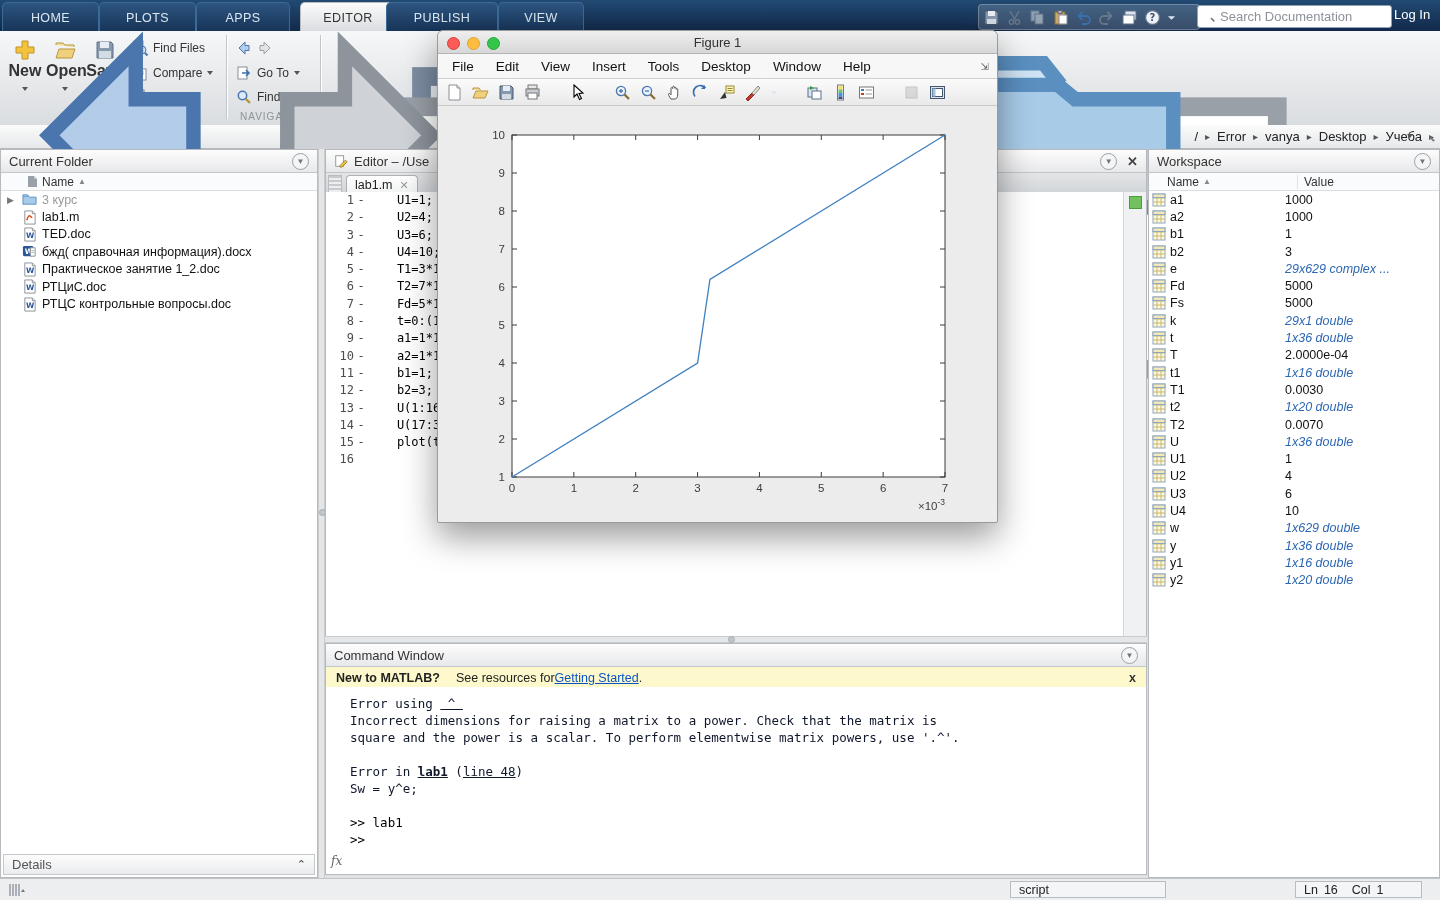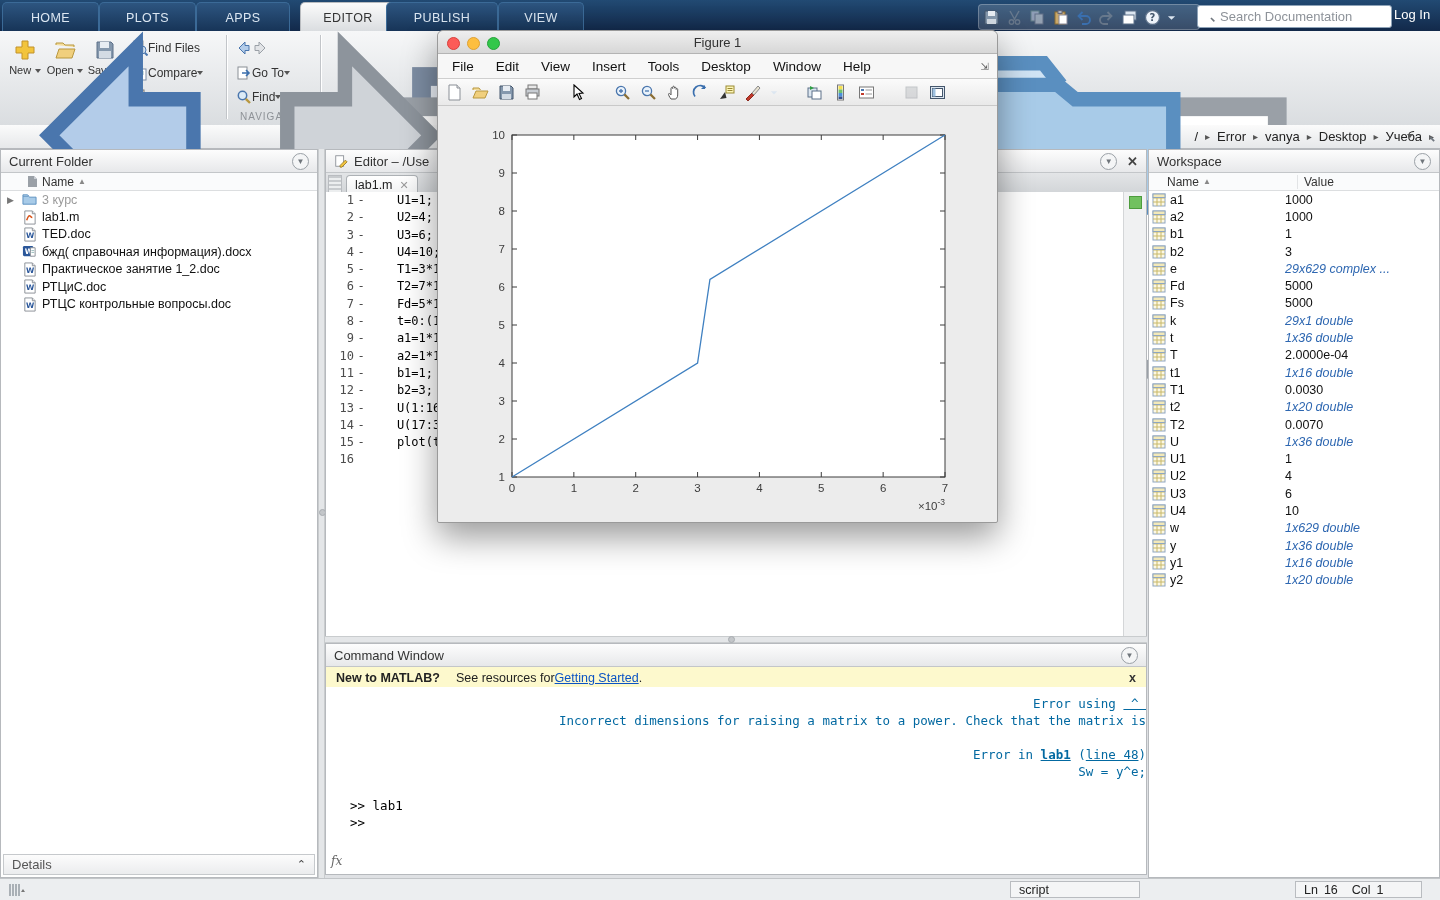--- a/index.html
+++ b/index.html
@@ -21,23 +21,23 @@
         display:flex;align-items:center;padding:0 5px;gap:4px;}
   #docsearch span.ph{color:#8d9299;font-size:13px;}
   #login{left:1394px;top:7px;color:#fff;font-size:13px;cursor:pointer;}
   
   #toolstrip{left:0;top:31px;width:1440px;height:94px;background:linear-gradient(180deg,#f6f7f8,#dadde0);border-bottom:1px solid #b4b7bb;}
   .tslabel{position:absolute;font-size:10px;color:#8e9297;letter-spacing:1px;}
   .tssep{position:absolute;top:4px;height:84px;width:1px;background:#c2c5c9;border-right:1px solid #fff;}
   .bigbtn{position:absolute;top:6px;width:38px;text-align:center;cursor:pointer;}
   .bigbtn .bicon{display:block;margin:2px auto 1px;width:22px;height:22px;}
   .bicon svg{width:100%;height:100%;}
-  .bigbtn .blabel{font-size:11px;color:#333;}
+  .bigbtn .blabel{font-size:16px;color:#333;font-weight:bold;}
   .caret{display:inline-block;width:0;height:0;border-left:3.5px solid transparent;border-right:3.5px solid transparent;border-top:4px solid #555;vertical-align:middle;}
-  .rowbtn{position:absolute;display:flex;align-items:center;font-size:12px;color:#333;cursor:pointer;}
+  .rowbtn{position:absolute;display:flex;align-items:center;gap:5px;font-size:12px;color:#333;cursor:pointer;}
   .rowbtn .sicon{width:16px;height:16px;}
   .sicon svg{width:100%;height:100%;}
   .editrow{position:absolute;display:flex;align-items:center;gap:6px;}
   .editrow .rlabel{width:52px;text-align:right;font-size:12px;color:#333;}
   #collapse-strip{left:1420px;top:105px;width:16px;height:14px;cursor:pointer;color:#666;}
   
   #addrbar{left:0;top:125px;width:1440px;height:24px;background:linear-gradient(180deg,#fbfbfb,#e6e8ea);
         border-bottom:1px solid #b6b9bd;display:flex;align-items:center;padding:0 6px;box-sizing:border-box;gap:7px;}
   .crumb{font-size:13px;color:#222;cursor:pointer;}
   .crumbsep{color:#555;font-size:10px;}
@@ -77,21 +77,21 @@
   .cl .cd{white-space:pre;color:#000;}
   #code-right-strip{position:absolute;top:42px;right:0;width:22px;bottom:0;background:#f0f1f2;border-left:1px solid #d4d6d8;}
   #analyzer-ok{position:absolute;top:4px;left:5px;width:11px;height:11px;background:#71c15f;border:1px solid #4d9c3d;}
   
   #cw-banner{height:22px;background:#fdf9cd;border-bottom:1px solid #e4e0ae;display:flex;align-items:center;padding:0 10px;font-size:12.5px;color:#222;}
   #cw-banner b{margin-right:16px;}
   #cw-banner a{color:#0b53c4;text-decoration:underline;cursor:pointer;}
   #cw-out{position:absolute;left:0;top:43px;right:0;bottom:0;background:#fff;font-family:"DejaVu Sans Mono",monospace;
         font-size:12.5px;line-height:17px;padding:8px 0 0 24px;}
   .cw-line{white-space:pre;color:#000;}
-  .cw-error{color:#0369a1;text-align:right;}
+  .cw-error{color:#0f172a;}
   #cw-prompt{display:flex;align-items:center;}
   #fxmark{position:absolute;left:5px;font-family:"DejaVu Serif",serif;font-style:italic;color:#666;font-size:12px;}
   
   #ws-colhead{height:17px;border-bottom:1px solid #dcdee0;background:#fafbfc;display:flex;font-size:12px;color:#333;align-items:center;}
   #ws-colhead .c1{width:130px;padding-left:18px;display:flex;gap:4px;align-items:center;border-right:1px solid #e2e4e6;}
   #ws-colhead .c2{padding-left:6px;}
   .wsrow{height:17.3px;display:flex;align-items:center;font-size:12.5px;}
   .wsrow .wicon{width:14px;height:14px;margin:0 4px 0 3px;flex:0 0 14px;}
   .wicon svg{width:100%;height:100%;}
   .wsrow .wname{width:109px;color:#111;}
@@ -571,20 +571,21 @@
       <b>New to MATLAB?</b>
       <span> See resources for </span>
       <a>Getting Started</a>
       <span>.</span>
       <span style="flex:1"></span>
       <span style="cursor:pointer;font-weight:bold;color:#333">x</span>
     </div>
     <div id="cw-out">
         <div class="cw-line cw-error"><span>Error using </span><span style="text-decoration: underline;"> ^ </span></div>
         <div class="cw-line cw-error"><span>Incorrect dimensions for raising a matrix to a power. Check that the matrix is</span></div>
+        <div class="cw-line cw-error"><span>square and the power is a scalar. To perform elementwise matrix powers, use '.^'.</span></div>
         <div class="cw-line cw-error">&nbsp;</div>
         <div class="cw-line cw-error"><span>Error in </span><span style="text-decoration: underline; font-weight: bold;">lab1</span><span> (</span><span style="text-decoration: underline;">line 48</span><span>)</span></div>
         <div class="cw-line cw-error"><span>Sw = y^e;</span></div>
         <div class="cw-line">&nbsp;</div>
         <div class="cw-line"><span>&gt;&gt; lab1</span></div>
         <div class="cw-line" id="cw-prompt"><span>&gt;&gt;</span></div>
         <span id="fxmark" style="top: 166px;">fx</span>
       </div>
   </div>
 
@@ -977,21 +978,21 @@
   </div>
 
   <div class="abs" id="statusbar">
     <span class="sicon" style="position:absolute;left:8px;top:4px;width:18px;height:14px"><svg viewBox="0 0 18 14">
           <line x1="2" y1="1" x2="2" y2="13" stroke="#9aa0a7" stroke-width="1.6"></line>
           <line x1="5" y1="1" x2="5" y2="13" stroke="#9aa0a7" stroke-width="1.6"></line>
           <line x1="8" y1="1" x2="8" y2="13" stroke="#9aa0a7" stroke-width="1.6"></line>
           <line x1="11" y1="1" x2="11" y2="13" stroke="#9aa0a7" stroke-width="1.6"></line>
           <path d="M13 9l2-3 2 3z" fill="#777"></path>
         </svg></span>
-    <div class="statbox" style="left:1010px;width:130px">
+    <div class="statbox" style="left:1010px;width:156px">
       <span>script</span>
     </div>
     <div class="statbox" style="left:1295px;width:127px">
       <span>Ln</span>
       <span style="margin-left:-8px">16</span>
       <span>Col</span>
       <span style="margin-left:-8px">1</span>
     </div>
   </div>
 

